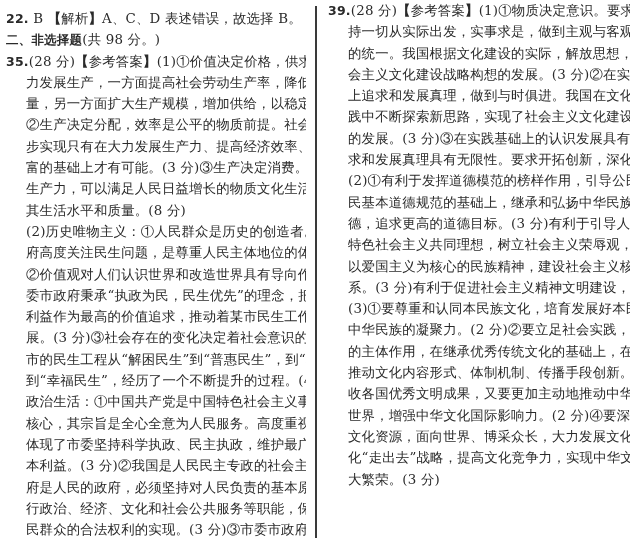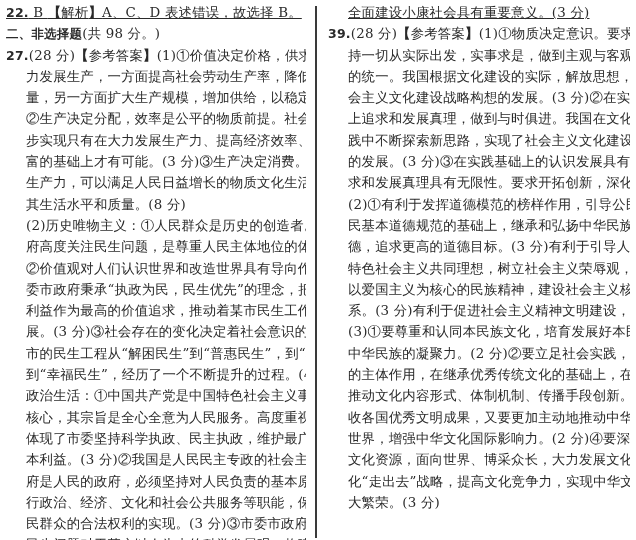--- a/index.html
+++ b/index.html
@@ -53,36 +53,35 @@
     }
     .bold {
       font-weight: bold;
       font-family: Liberation Serif, serif;
       font-size: 12.5px;
     }
     .bracket {
       font-weight: bold;
     }
     .line-first {
-      margin-top: 2px;
-      text-decoration: underline;
+      margin-top: 8px;
     }
   </style>
 </head>
 <body>
 
 <div class="col col-left">
   <div class="line line-first">
     <span class="qnum">22.</span><span> B </span><span class="bracket">【</span><span>解析</span><span class="bracket">】</span><span>A、C、D 表述错误，故选择 B。</span>
   </div>
   <div class="line">
     <span class="bold">二、非选择题</span><span>(共 98 分。)</span>
   </div>
   <div class="line">
-    <span class="qnum">27.</span><span>(28 分)</span><span class="bracket">【</span><span>参考答案</span><span class="bracket">】</span><span>(1)①价值决定价格，供求影响价格。大</span>
+    <span class="qnum">35.</span><span>(28 分)</span><span class="bracket">【</span><span>参考答案</span><span class="bracket">】</span><span>(1)①价值决定价格，供求影响价格。大</span>
   </div>
   <div class="line indent">力发展生产，一方面提高社会劳动生产率，降低单位商品价值</div>
   <div class="line indent">量，另一方面扩大生产规模，增加供给，以稳定价格。(3 分)</div>
   <div class="line indent">②生产决定分配，效率是公平的物质前提。社会公平的逐</div>
   <div class="line indent">步实现只有在大力发展生产力、提高经济效率、增加社会财</div>
   <div class="line indent">富的基础上才有可能。(3 分)③生产决定消费。大力发展</div>
   <div class="line indent">生产力，可以满足人民日益增长的物质文化生活需要，提高</div>
   <div class="line indent">其生活水平和质量。(8 分)</div>
   <div class="line indent">(2)历史唯物主义：①人民群众是历史的创造者。某市委市政</div>
   <div class="line indent">府高度关注民生问题，是尊重人民主体地位的体现。(3 分)</div>
@@ -98,21 +97,20 @@
   <div class="line indent">本利益。(3 分)②我国是人民民主专政的社会主义国家，政</div>
   <div class="line indent">府是人民的政府，必须坚持对人民负责的基本原则，切实履</div>
   <div class="line indent">行政治、经济、文化和社会公共服务等职能，保障了广大人</div>
   <div class="line indent">民群众的合法权利的实现。(3 分)③市委市政府高度重视</div>
   <div class="line indent">民生问题对于落实以人为本的科学发展观，构建和谐社会，</div>
 </div>
 
 <div class="divider"></div>
 
 <div class="col col-right">
-  <div class="line line-first indent">全面建设小康社会具有重要意义。(3 分)</div>
   <div class="line">
     <span class="qnum">39.</span><span>(28 分)</span><span class="bracket">【</span><span>参考答案</span><span class="bracket">】</span><span>(1)①物质决定意识。要求我们必须坚</span>
   </div>
   <div class="line indent">持一切从实际出发，实事求是，做到主观与客观具体的历史</div>
   <div class="line indent">的统一。我国根据文化建设的实际，解放思想，不断实现社</div>
   <div class="line indent">会主义文化建设战略构想的发展。(3 分)②在实践的基础</div>
   <div class="line indent">上追求和发展真理，做到与时俱进。我国在文化建设的实</div>
   <div class="line indent">践中不断探索新思路，实现了社会主义文化建设战略构想</div>
   <div class="line indent">的发展。(3 分)③在实践基础上的认识发展具有无限性，追</div>
   <div class="line indent">求和发展真理具有无限性。要求开拓创新，深化文化体制</div>

